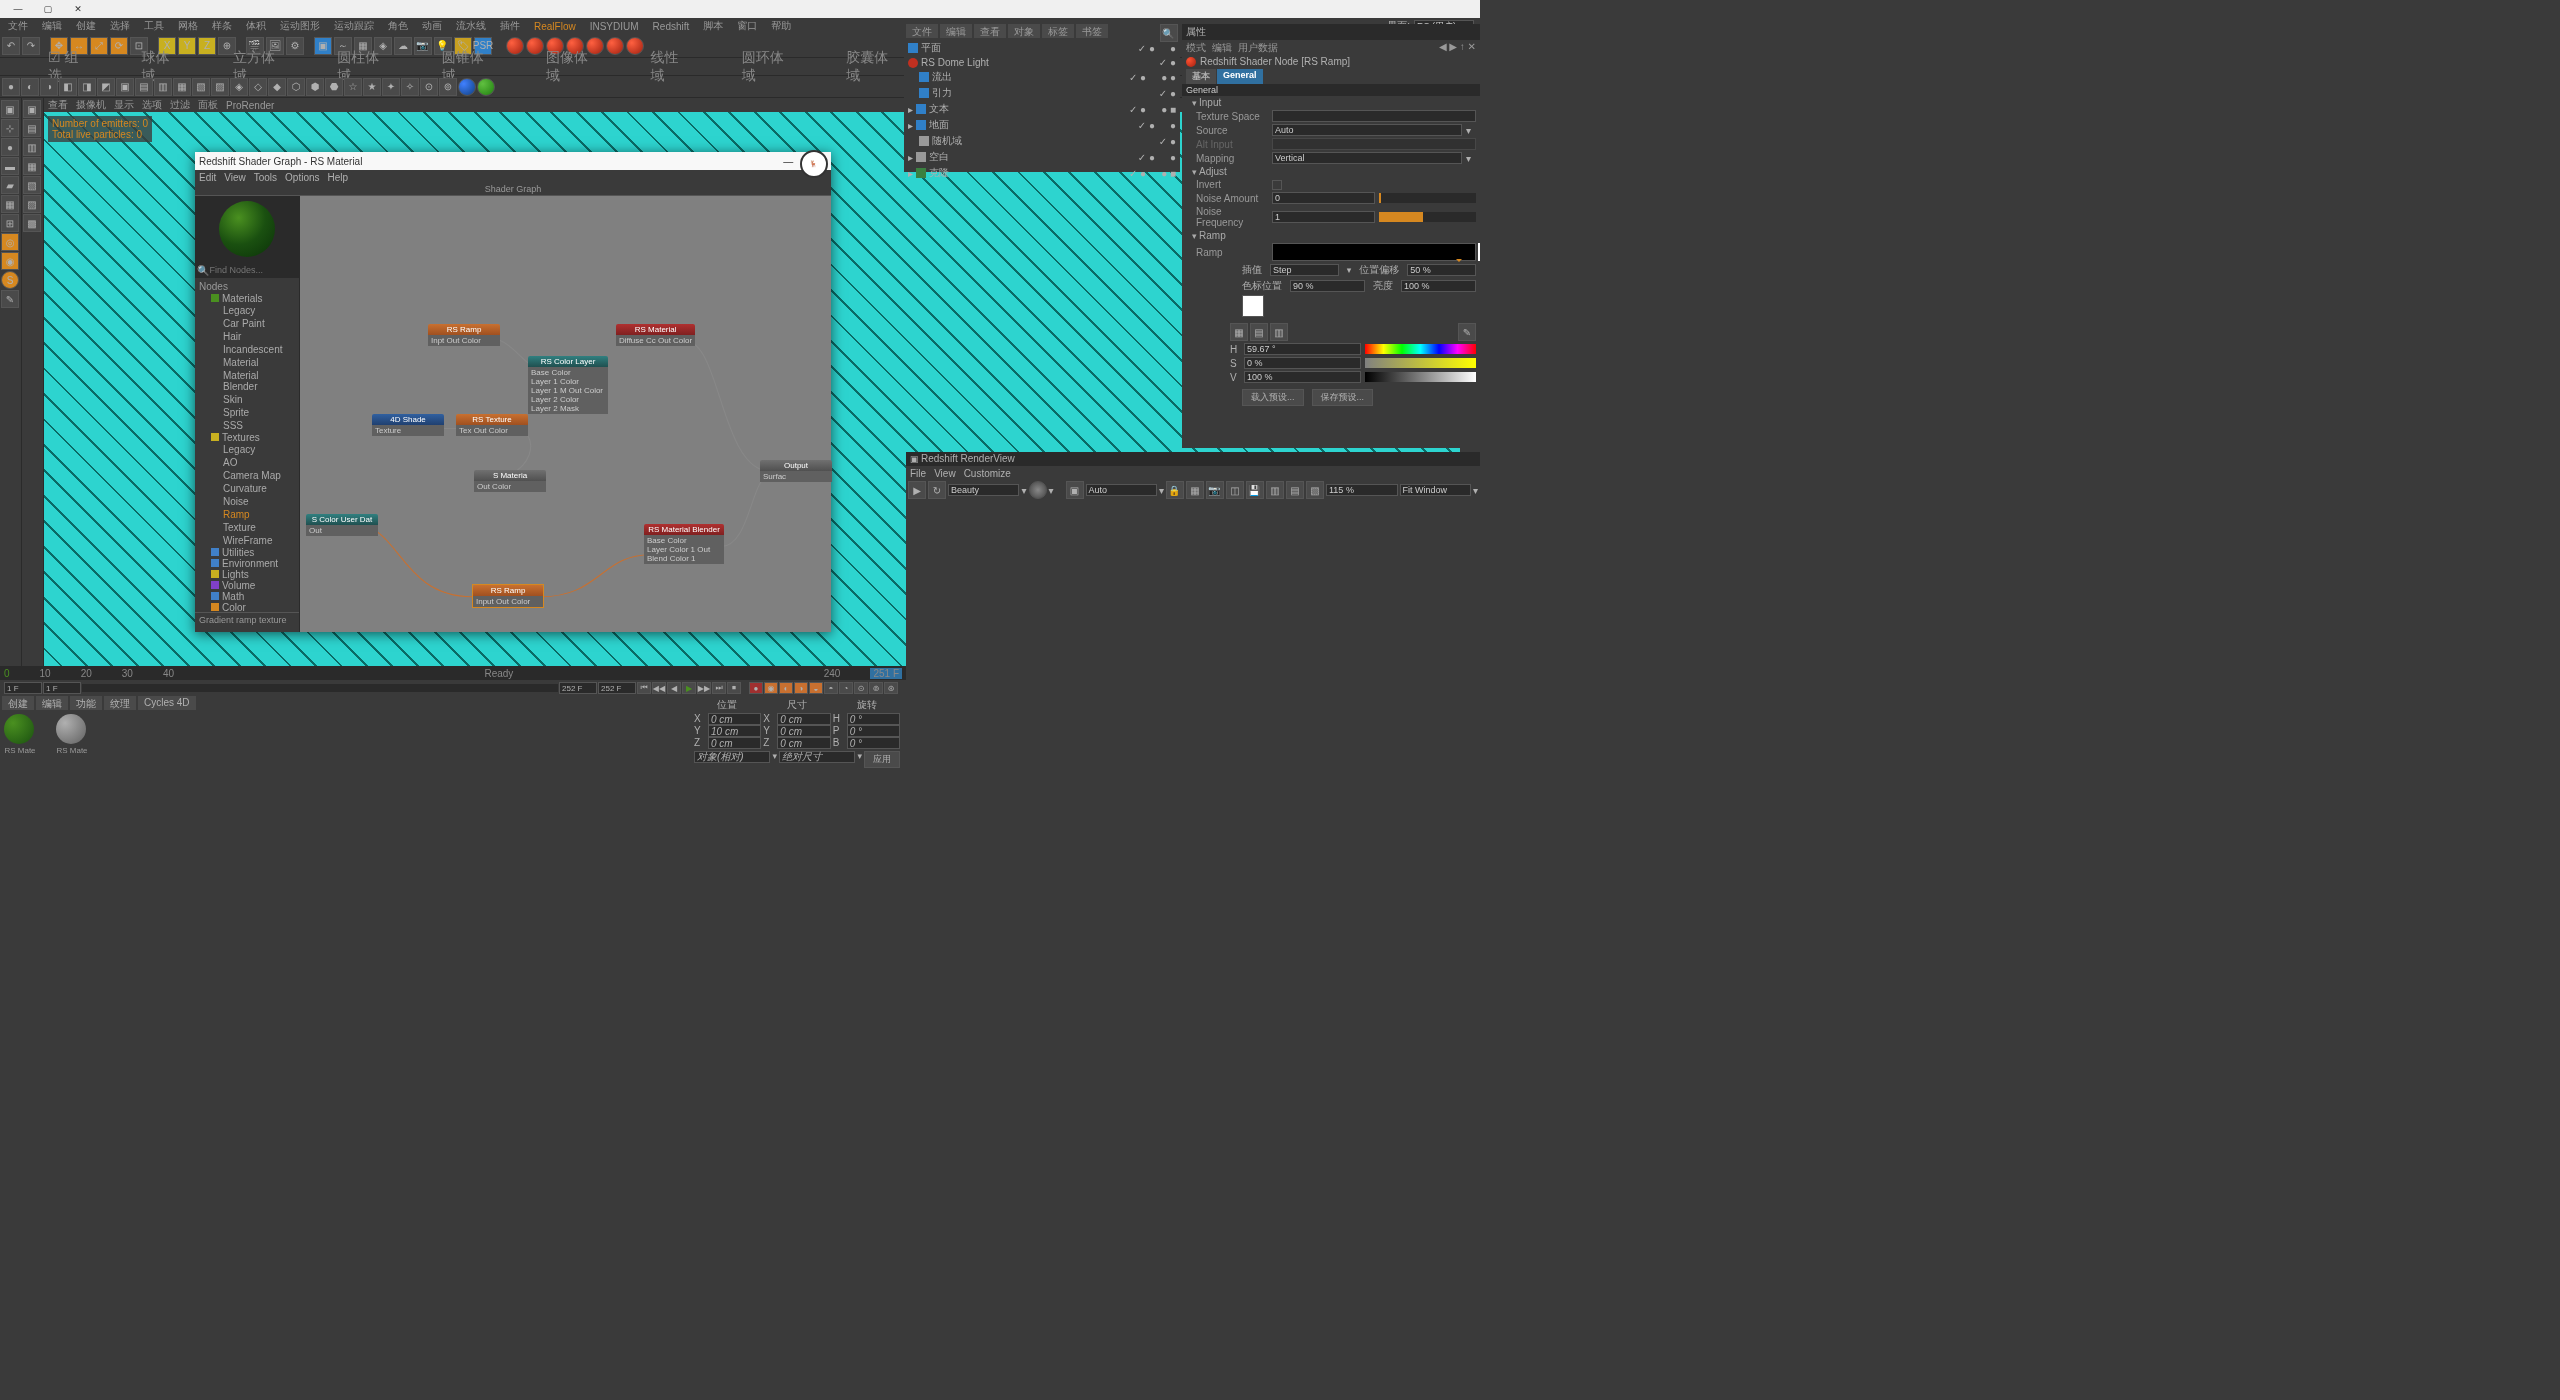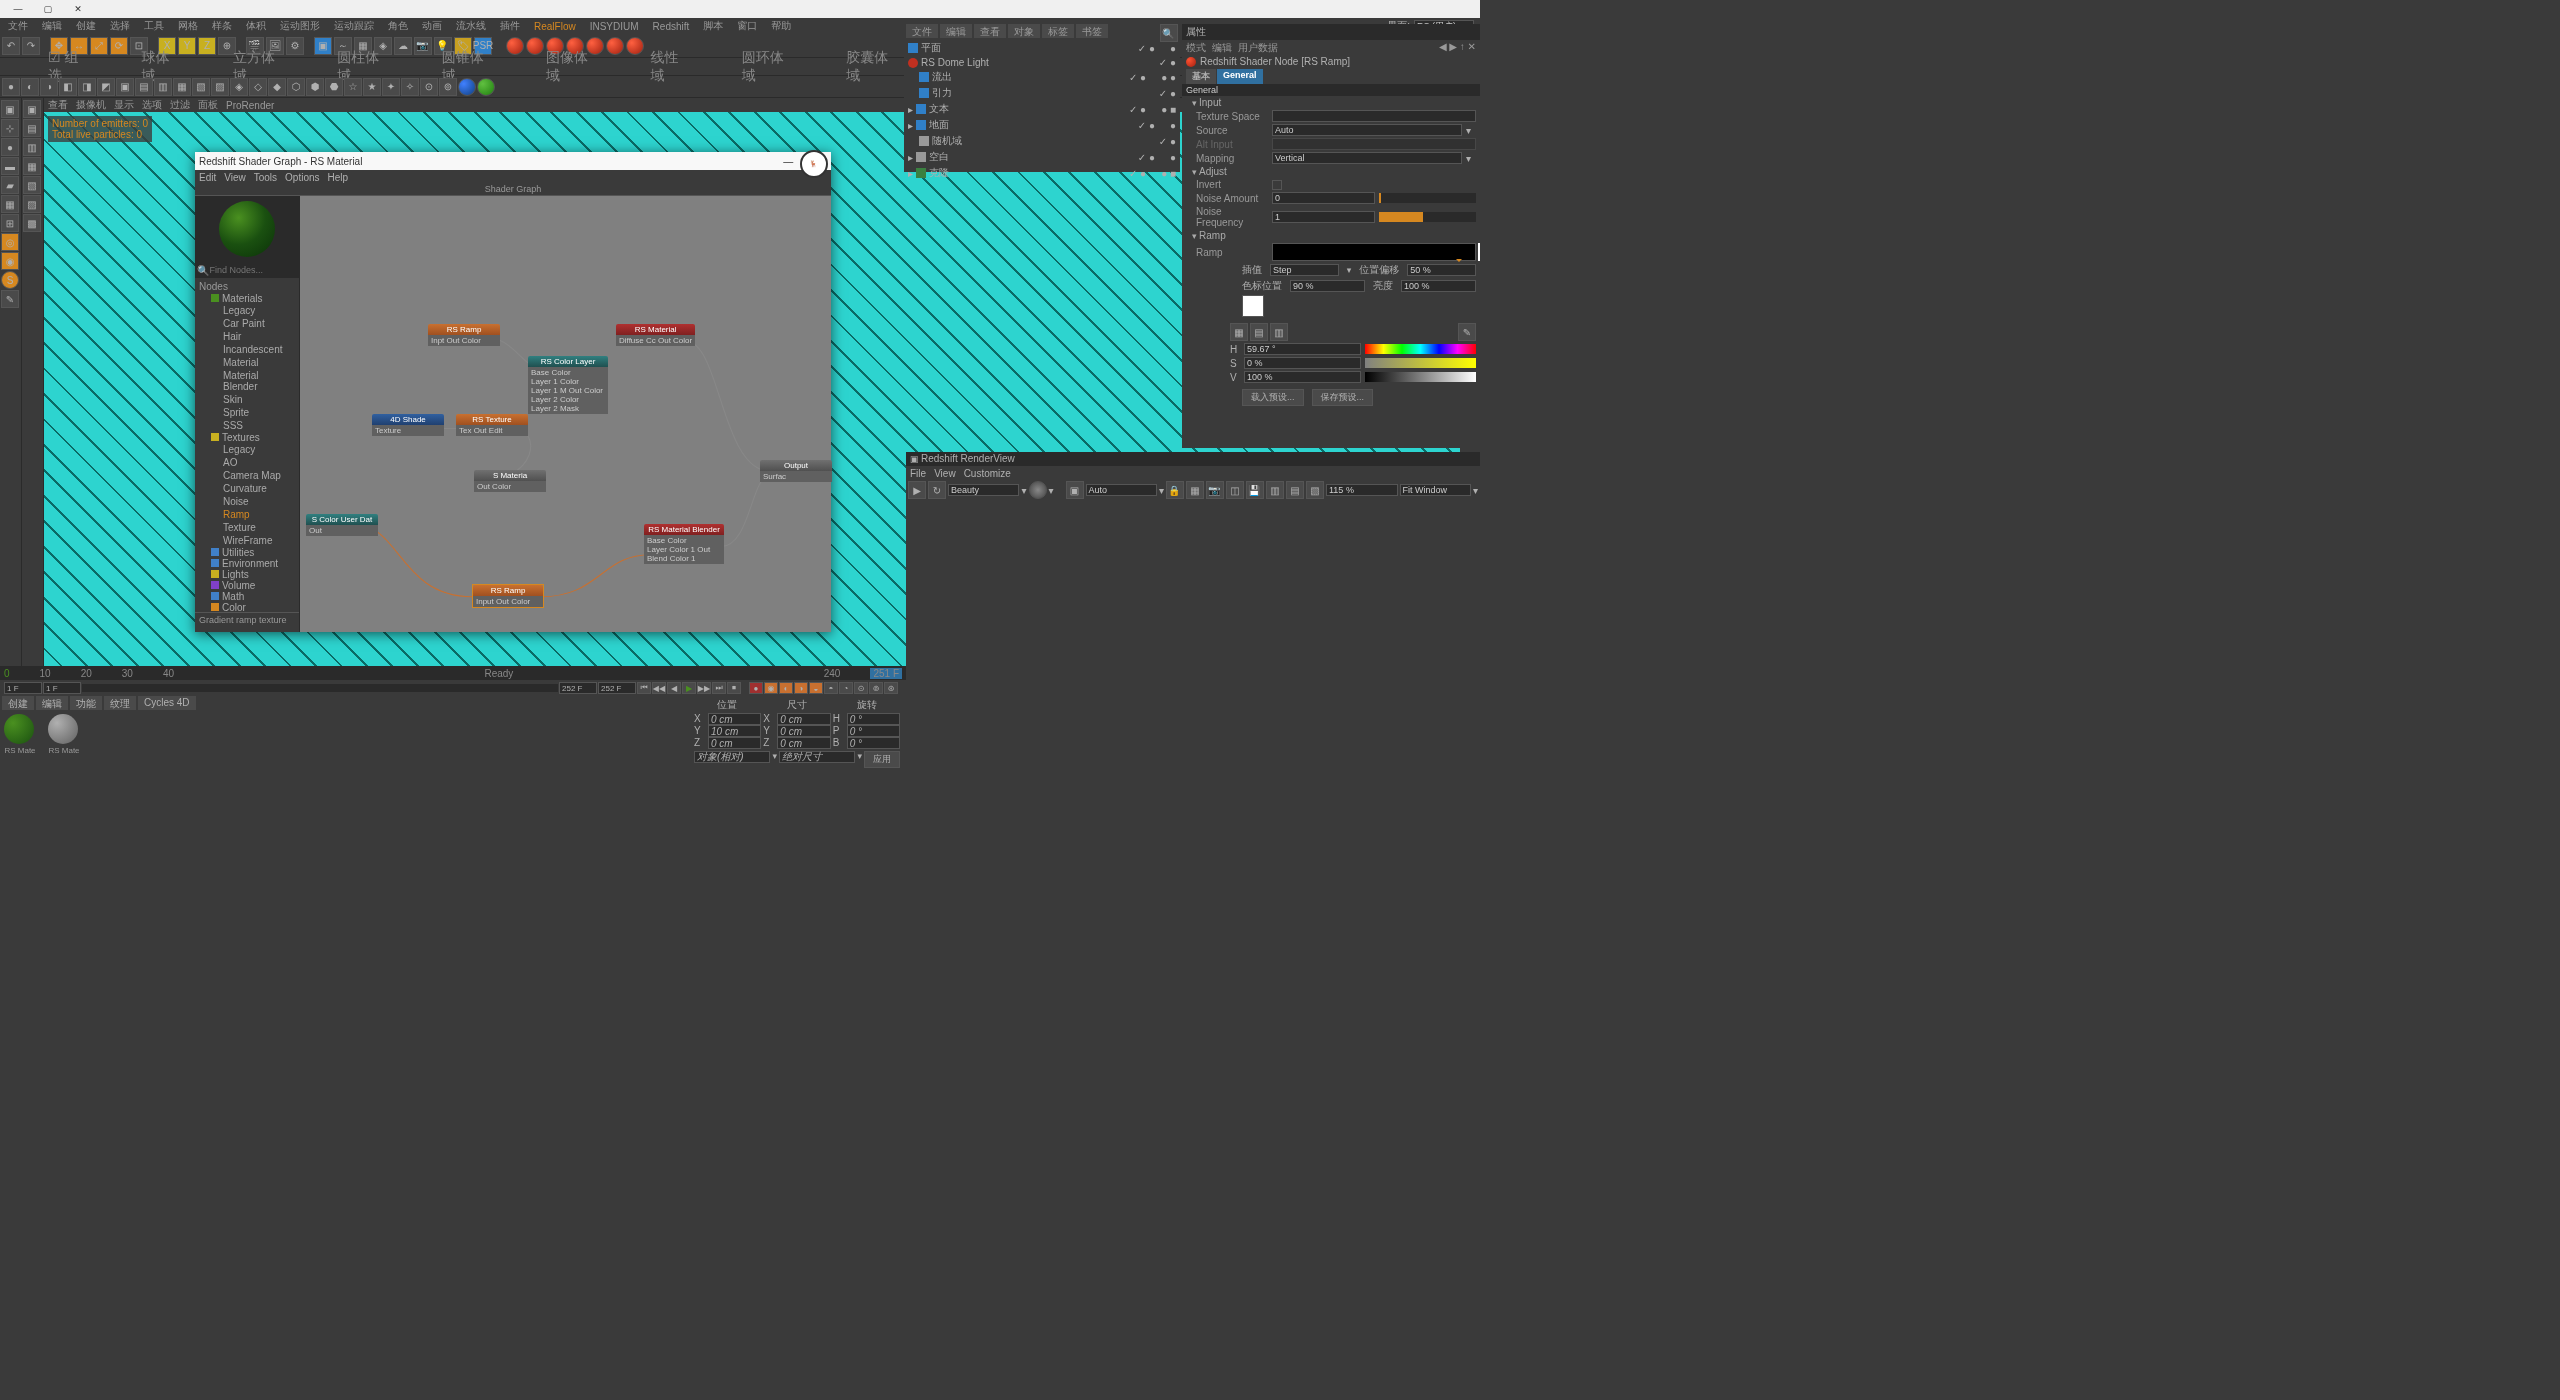--- a/index.html
+++ b/index.html
@@ -115,21 +115,21 @@
 
 
 .bottom-area { position: absolute; left: 0; right: 574px; bottom: 0; height: 148px; background: #3a3a3a; }
 .timeline-ruler { height: 14px; background: #2a2a2a; display: flex; align-items: center; padding: 0 4px; font-size: 8px; color: #888; gap: 30px; }
 .timeline-controls { height: 16px; display: flex; align-items: center; padding: 0 4px; gap: 1px; }
 .tc-field { width: 38px; height: 12px; background: #2a2a2a; border: 1px solid #555; font-size: 8px; padding: 0 2px; display: flex; align-items: center; }
 .playback-btns { display: flex; gap: 1px; margin-left: auto; margin-right: 4px; }
 .pb-btn { width: 14px; height: 12px; background: #4a4a4a; border: 1px solid #555; cursor: pointer; display: flex; align-items: center; justify-content: center; font-size: 8px; }
 .mat-tabs { height: 14px; display: flex; gap: 2px; padding: 0 2px; font-size: 9px; }
 .mat-tab { padding: 1px 6px; background: #4a4a4a; cursor: pointer; }
-.mat-area { height: 58px; display: flex; gap: 12px; padding: 4px; }
+.mat-area { height: 58px; display: flex; gap: 20px; padding: 4px; }
 .mat-ball { width: 32px; height: 42px; text-align: center; }
 .mat-sphere { width: 30px; height: 30px; border-radius: 50%; margin-bottom: 2px; }
 .mat-sphere.green { background: radial-gradient(circle at 30% 30%, #4a9020, #1a5010); }
 .mat-sphere.gray { background: radial-gradient(circle at 30% 30%, #b0b0b0, #606060); }
 .mat-name { font-size: 8px; color: #999; }
 .coord-panel { position: absolute; right: 4px; bottom: 46px; width: 210px; background: #3a3a3a; }
 .coord-hdr { display: flex; font-size: 9px; }
 .coord-hdr div { flex: 1; text-align: center; padding: 1px; }
 .coord-row { display: flex; font-size: 9px; gap: 2px; padding: 0 2px; }
 .coord-cell { flex: 1; height: 12px; background: #2a2a2a; border: 1px solid #555; padding: 0 2px; display: flex; align-items: center; font-style: italic; }
@@ -391,21 +391,21 @@
       </div>
       <div class="node" style="top:218px; left:72px; width:42px;">
         <div class="node-header hdr-blue">4D Shade</div>
         <div class="node-body">
             <div class="node-row">Texture</div>
           </div>
       </div>
       <div class="node" style="top:218px; left:156px;">
         <div class="node-header hdr-orange">RS Texture</div>
         <div class="node-body">
-            <div class="node-row">Tex  Out Edit</div>
+            <div class="node-row">Tex  Out Color</div>
           </div>
       </div>
       <div class="node" style="top:274px; left:174px; width:48px;">
         <div class="node-header hdr-gray">S Materia</div>
         <div class="node-body">
             <div class="node-row">Out Color</div>
           </div>
       </div>
       <div class="node" style="top:160px; left:228px; width:80px;">
         <div class="node-header hdr-teal">RS Color Layer</div>

